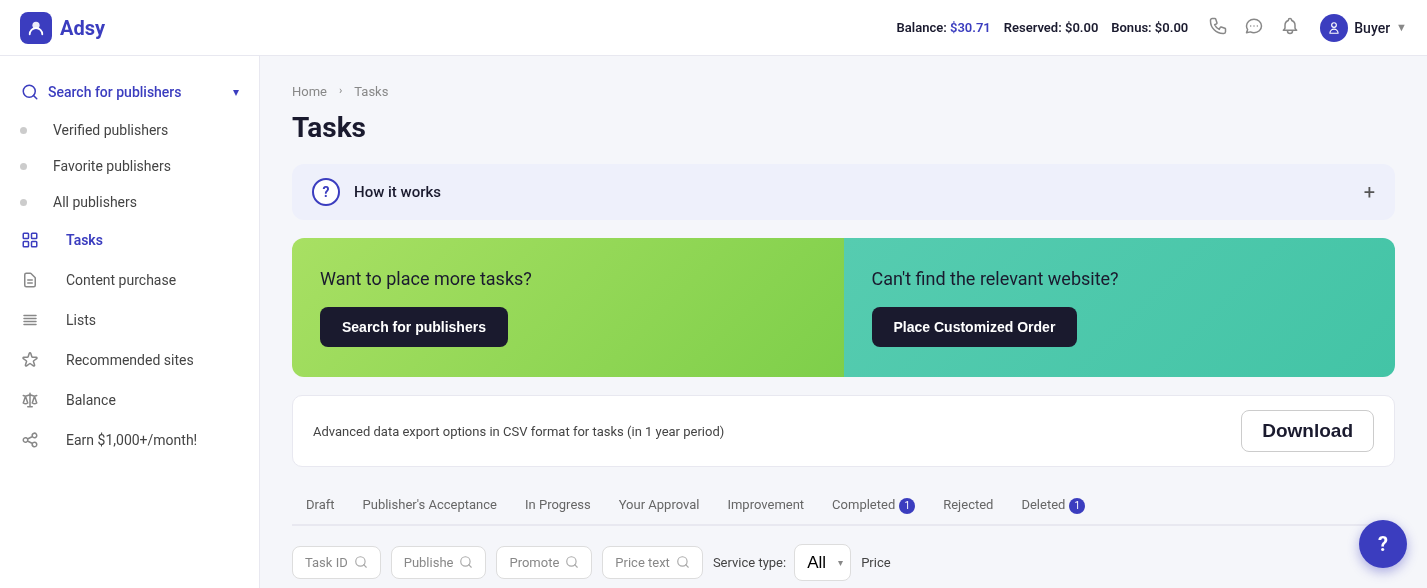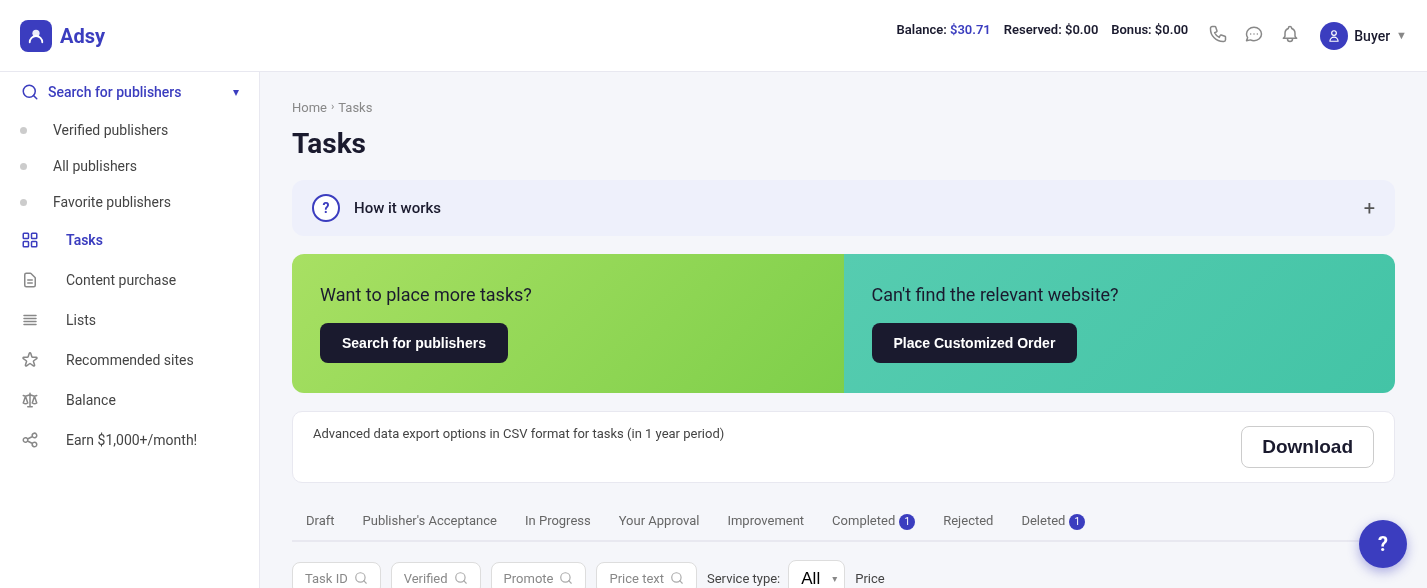--- a/index.html
+++ b/index.html
@@ -1,26 +1,26 @@
 <!DOCTYPE html>
 <html><head>
   <meta charset="utf-8">
   <style>
     * { box-sizing: border-box; margin: 0; padding: 0; }
     body { font-family: -apple-system, BlinkMacSystemFont, 'Segoe UI', Roboto, sans-serif; background: #f5f6fa; color: #1a1a2e; font-size: 14px; }
 
     
     .topnav {
       display: flex; align-items: center; justify-content: space-between;
-      background: #fff; height: 72px; padding: 0 20px;
+      background: #fff; height: 56px; padding: 0 20px;
       border-bottom: 1px solid #e8e8f0; position: fixed; top: 0; left: 0; right: 0; z-index: 100;
     }
     .topnav-logo { display: flex; align-items: center; gap: 8px; font-size: 20px; font-weight: 700; color: #3b3dbf; }
     .topnav-logo-icon { width: 32px; height: 32px; background: #3b3dbf; border-radius: 8px; display: flex; align-items: center; justify-content: center; color: #fff; font-size: 16px; }
-    .topnav-right { display: flex; gap: 20px; }
+    .topnav-right { display: flex; align-items: center; gap: 20px; }
     .topnav-balance { font-size: 13px; color: #555; }
     .topnav-balance span { font-weight: 600; color: #1a1a2e; }
     .topnav-icons { display: flex; align-items: center; gap: 16px; }
     .topnav-icon { color: #888; font-size: 18px; cursor: pointer; }
     .topnav-user { display: flex; align-items: center; gap: 6px; cursor: pointer; font-size: 14px; color: #1a1a2e; font-weight: 500; }
     .topnav-avatar { width: 28px; height: 28px; background: #3b3dbf; border-radius: 50%; display: flex; align-items: center; justify-content: center; color: #fff; font-size: 12px; }
 
     
     .layout { display: flex; margin-top: 56px; min-height: calc(100vh - 56px); }
 
@@ -29,42 +29,42 @@
     .sidebar-item { display: flex; align-items: center; gap: 26px; padding: 10px 20px; cursor: pointer; color: #444; font-size: 14px; border-radius: 0; transition: background 0.15s; }
     .sidebar-item.active { color: #3b3dbf; font-weight: 600; }
     .sidebar-dot { width: 7px; height: 7px; border-radius: 50%; background: #ccc; flex-shrink: 0; }
     .sidebar-icon { width: 20px; height: 20px; display: flex; align-items: center; justify-content: center; flex-shrink: 0; }
     .sidebar-expand { display: flex; align-items: center; gap: 8px; padding: 10px 20px; cursor: pointer; color: #3b3dbf; font-size: 14px; font-weight: 500; }
     .sidebar-expand svg { color: #3b3dbf; }
     .chevron { font-size: 12px; }
 
     
     .main { flex: 1; padding: 28px 32px; overflow-y: auto; }
-    .breadcrumb { display: flex; align-items: flex-start; gap: 4px; font-size: 13px; color: #888; margin-bottom: 12px; margin-top: 16px; }
+    .breadcrumb { display: flex; align-items: flex-start; gap: 12px; font-size: 13px; color: #888; margin-bottom: 12px; }
     .breadcrumb a { color: #888; text-decoration: none; }
     .breadcrumb-sep { font-size: 11px; }
     .page-title { font-size: 28px; font-weight: 700; color: #1a1a2e; margin-bottom: 20px; }
 
     
     .how-it-works { background: #eef0fb; border-radius: 12px; padding: 14px 20px; display: flex; align-items: center; justify-content: space-between; margin-bottom: 18px; cursor: pointer; }
     .how-it-works-left { display: flex; align-items: center; gap: 14px; }
     .how-badge { width: 28px; height: 28px; border-radius: 50%; background: #fff; border: 2px solid #3b3dbf; color: #3b3dbf; display: flex; align-items: center; justify-content: center; font-weight: 700; font-size: 14px; flex-shrink: 0; }
     .how-title { font-size: 15px; font-weight: 500; color: #1a1a2e; }
     .plus-icon { font-size: 20px; color: #555; }
 
     
     .promo-row { display: flex; gap: 0; margin-bottom: 18px; border-radius: 12px; overflow: hidden; }
     .promo-card { flex: 1; padding: 30px 28px; display: flex; flex-direction: column; gap: 18px; }
     .promo-card.green { background: linear-gradient(135deg, #a8e063, #7ecf4a); }
     .promo-card.teal { background: linear-gradient(135deg, #56ccb0, #43c4a6); }
     .promo-card-title { font-size: 18px; font-weight: 400; color: #1a1a2e; }
     .promo-btn { background: #1a1a2e; color: #fff; border: none; border-radius: 8px; padding: 12px 22px; font-size: 14px; font-weight: 600; cursor: pointer; width: fit-content; }
 
     
-    .export-row { background: #fff; border: 1px solid #e8e8f0; border-radius: 10px; padding: 14px 20px; display: flex; justify-content: space-between; margin-bottom: 20px; }
+    .export-row { background: #fff; border: 1px solid #e8e8f0; border-radius: 10px; padding: 14px 20px; display: flex; align-items: center; justify-content: space-between; margin-bottom: 20px; }
     .export-text { font-size: 13px; color: #444; }
     .download-btn { background: #fff; border: 1.5px solid #ccc; border-radius: 8px; padding: 9px 20px; font-size: 19px; font-weight: 600; cursor: pointer; color: #1a1a2e; }
 
     
     .tabs { display: flex; gap: 0; border-bottom: 2px solid #e8e8f0; margin-bottom: 18px; }
     .tab { padding: 10px 14px; font-size: 13px; cursor: pointer; color: #666; white-space: nowrap; border-bottom: 2px solid transparent; margin-bottom: -2px; }
     .tab.active { color: #3b3dbf; border-bottom: 2px solid #3b3dbf; font-weight: 600; }
     .tab-badge { display: inline-flex; align-items: center; justify-content: center; background: #3b3dbf; color: #fff; border-radius: 50%; width: 16px; height: 16px; font-size: 10px; margin-left: 4px; }
 
     
@@ -143,25 +143,25 @@
       </div>
       <span style="color:#3b3dbf;font-weight:500">Search for publishers</span>
       <span class="chevron" style="margin-left:auto;color:#3b3dbf">▾</span>
     </div>
     <div class="sidebar-item">
       <span class="sidebar-dot"></span>
       <span>Verified publishers</span>
     </div>
     <div class="sidebar-item">
       <span class="sidebar-dot"></span>
+      <span>Favorite publishers</span>
+    </div>
+    <div class="sidebar-item">
+      <span class="sidebar-dot"></span>
       <span>All publishers</span>
-    </div>
-    <div class="sidebar-item">
-      <span class="sidebar-dot"></span>
-      <span>Favorite publishers</span>
     </div>
     <div class="sidebar-item active">
       <div class="sidebar-icon">
         <svg width="18" height="18" fill="none" viewBox="0 0 24 24" stroke="#3b3dbf" stroke-width="2">
             <rect x="3" y="3" width="7" height="7" rx="1"></rect>
             <rect x="14" y="3" width="7" height="7" rx="1"></rect>
             <rect x="3" y="14" width="7" height="7" rx="1"></rect>
             <rect x="14" y="14" width="7" height="7" rx="1"></rect>
           </svg>
       </div>
@@ -256,21 +256,21 @@
 
     <div class="filters">
       <div class="filter-input">
         <span>Task ID</span>
         <svg width="14" height="14" fill="none" viewBox="0 0 24 24" stroke="#aaa" stroke-width="2">
             <circle cx="11" cy="11" r="8"></circle>
             <path stroke-linecap="round" d="M21 21l-4.35-4.35"></path>
           </svg>
       </div>
       <div class="filter-input">
-        <span>Verified</span>
+        <span>Publishe</span>
         <svg width="14" height="14" fill="none" viewBox="0 0 24 24" stroke="#aaa" stroke-width="2">
             <circle cx="11" cy="11" r="8"></circle>
             <path stroke-linecap="round" d="M21 21l-4.35-4.35"></path>
           </svg>
       </div>
       <div class="filter-input">
         <span>Promote</span>
         <svg width="14" height="14" fill="none" viewBox="0 0 24 24" stroke="#aaa" stroke-width="2">
             <circle cx="11" cy="11" r="8"></circle>
             <path stroke-linecap="round" d="M21 21l-4.35-4.35"></path>

